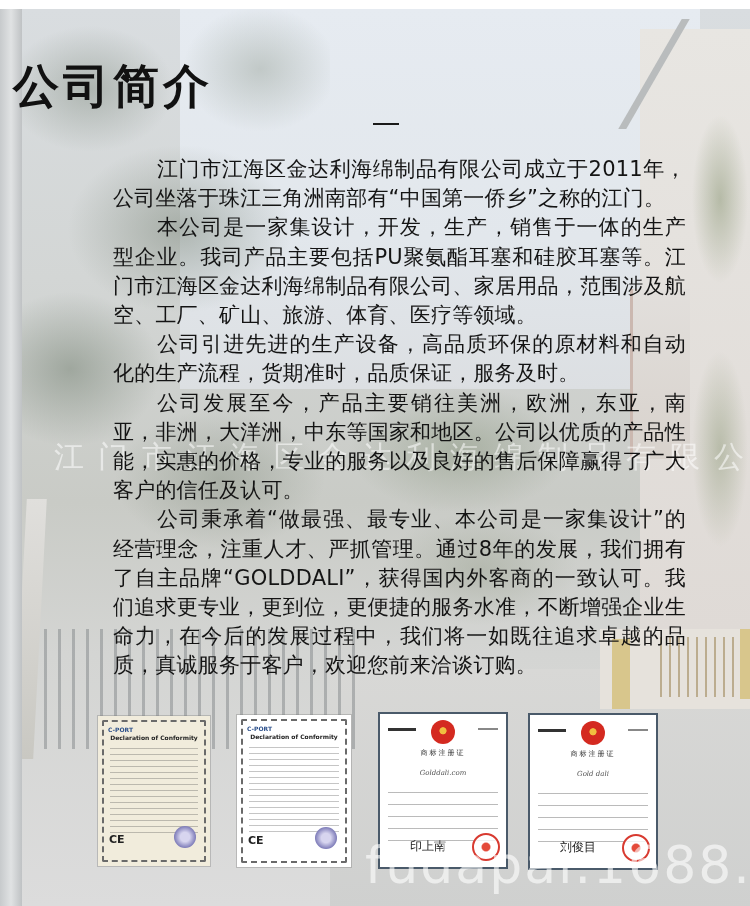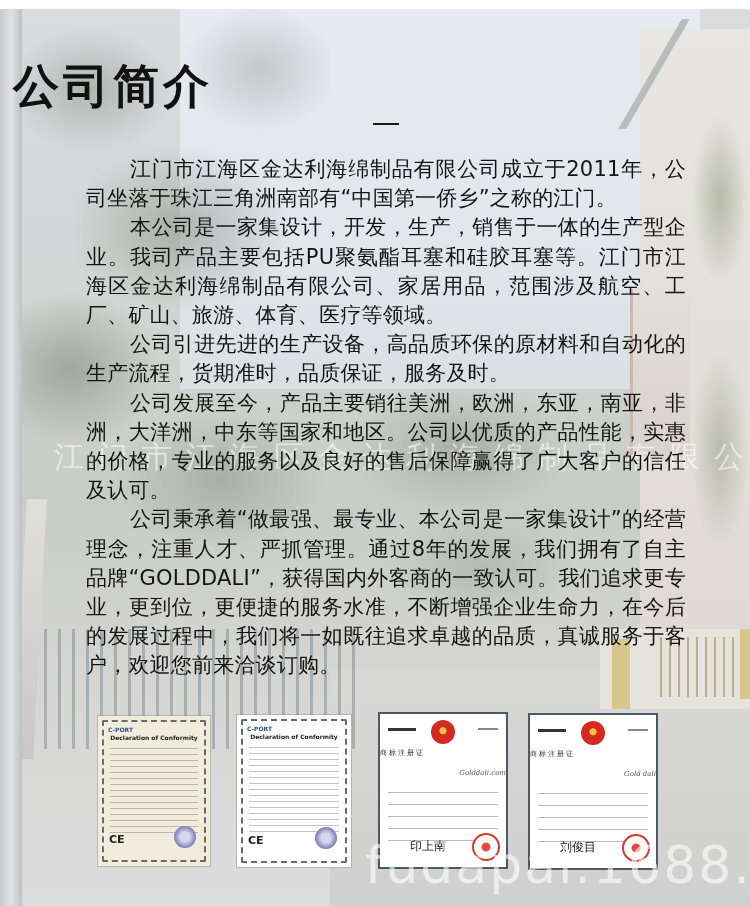--- a/index.html
+++ b/index.html
@@ -57,21 +57,21 @@
   }
   .title-rule {
     position: absolute; left: 373px; top: 114px; width: 26px; height: 2px; background: #1a1a1a;
   }
 
   .body-text {
     position: absolute; left: 86px; top: 146px; width: 600px;
     font-size: 21px; line-height: 29.2px; color: #141414;
     font-family: "DejaVu Sans", sans-serif; letter-spacing: 0.2px;
   }
-  .para { text-indent: 44px; text-align: justify; }
+  .para { text-indent: 44px; text-align: justify; margin-left: 27px; }
 
   .watermark-mid {
     position: absolute; left: 54px; top: 428px; width: 700px;
     font-size: 30px; color: rgba(255,255,255,0.55); letter-spacing: 14px;
     font-family: "DejaVu Sans", sans-serif; white-space: nowrap;
   }
   .watermark-bottom {
     position: absolute; left: 365px; top: 826px;
     font-size: 52px; color: rgba(255,255,255,0.6); letter-spacing: 2px;
     font-family: "DejaVu Sans", sans-serif; white-space: nowrap;
@@ -96,22 +96,22 @@
   .cert-lines { position: absolute; left: 12px; right: 12px; top: 32px; height: 90px;
      background: repeating-linear-gradient(180deg, rgba(80,80,80,0.55) 0 1px, transparent 1px 6px); opacity: 0.6; }
   .cert-ce-mark { position: absolute; left: 11px; bottom: 20px; font-size: 11px; font-weight: bold; color: #222; text-align: center; }
   .cert-seal { position: absolute; right: 14px; bottom: 18px; width: 22px; height: 22px; border-radius: 50%;
      background: radial-gradient(circle, #d7d5ef 30%, #7d7bb8 70%); }
 
   .tm-emblem { position: absolute; left: 50%; top: 6px; width: 24px; height: 24px; margin-left: -12px; border-radius: 50%;
      background: radial-gradient(circle at 50% 45%, #f0c040 0 18%, #d42a20 22% 100%); }
   .tm-header-left { position: absolute; left: 8px; top: 14px; width: 28px; height: 3px; background: #333; }
   .tm-header-right { position: absolute; right: 8px; top: 14px; width: 20px; height: 2px; background: #888; }
-  .tm-title { position: absolute; left: 0; right: 0; top: 34px; font-size: 7px; color: #333; letter-spacing: 2px; }
-  .tm-mark { position: absolute; left: 0; right: 0; top: 55px; text-align: right; font-size: 7px; color: #555; font-family: "DejaVu Serif", serif; font-style: italic; }
+  .tm-title { position: absolute; left: 0; right: 0; top: 34px; text-align: center; font-size: 7px; color: #333; letter-spacing: 2px; }
+  .tm-mark { position: absolute; left: 0; right: 0; top: 55px; text-align: center; font-size: 7px; color: #555; font-family: "DejaVu Serif", serif; font-style: italic; }
   .tm-lines { position: absolute; left: 8px; right: 8px; top: 78px; height: 60px;
      background: repeating-linear-gradient(180deg, rgba(60,60,60,0.5) 0 1px, transparent 1px 12px); opacity: 0.7; }
   .tm-sign { position: absolute; left: 30px; bottom: 12px; font-size: 12px; color: #222; font-family: "DejaVu Serif", serif; }
   .tm-stamp { position: absolute; right: 6px; bottom: 6px; width: 28px; height: 28px; border-radius: 50%;
      border: 2px solid #d83a30; background: radial-gradient(circle, #e44a3a 0 22%, rgba(255,255,255,0.8) 30% 100%); }
 </style>
 </head>
 <body>
 
 <div class="page">

